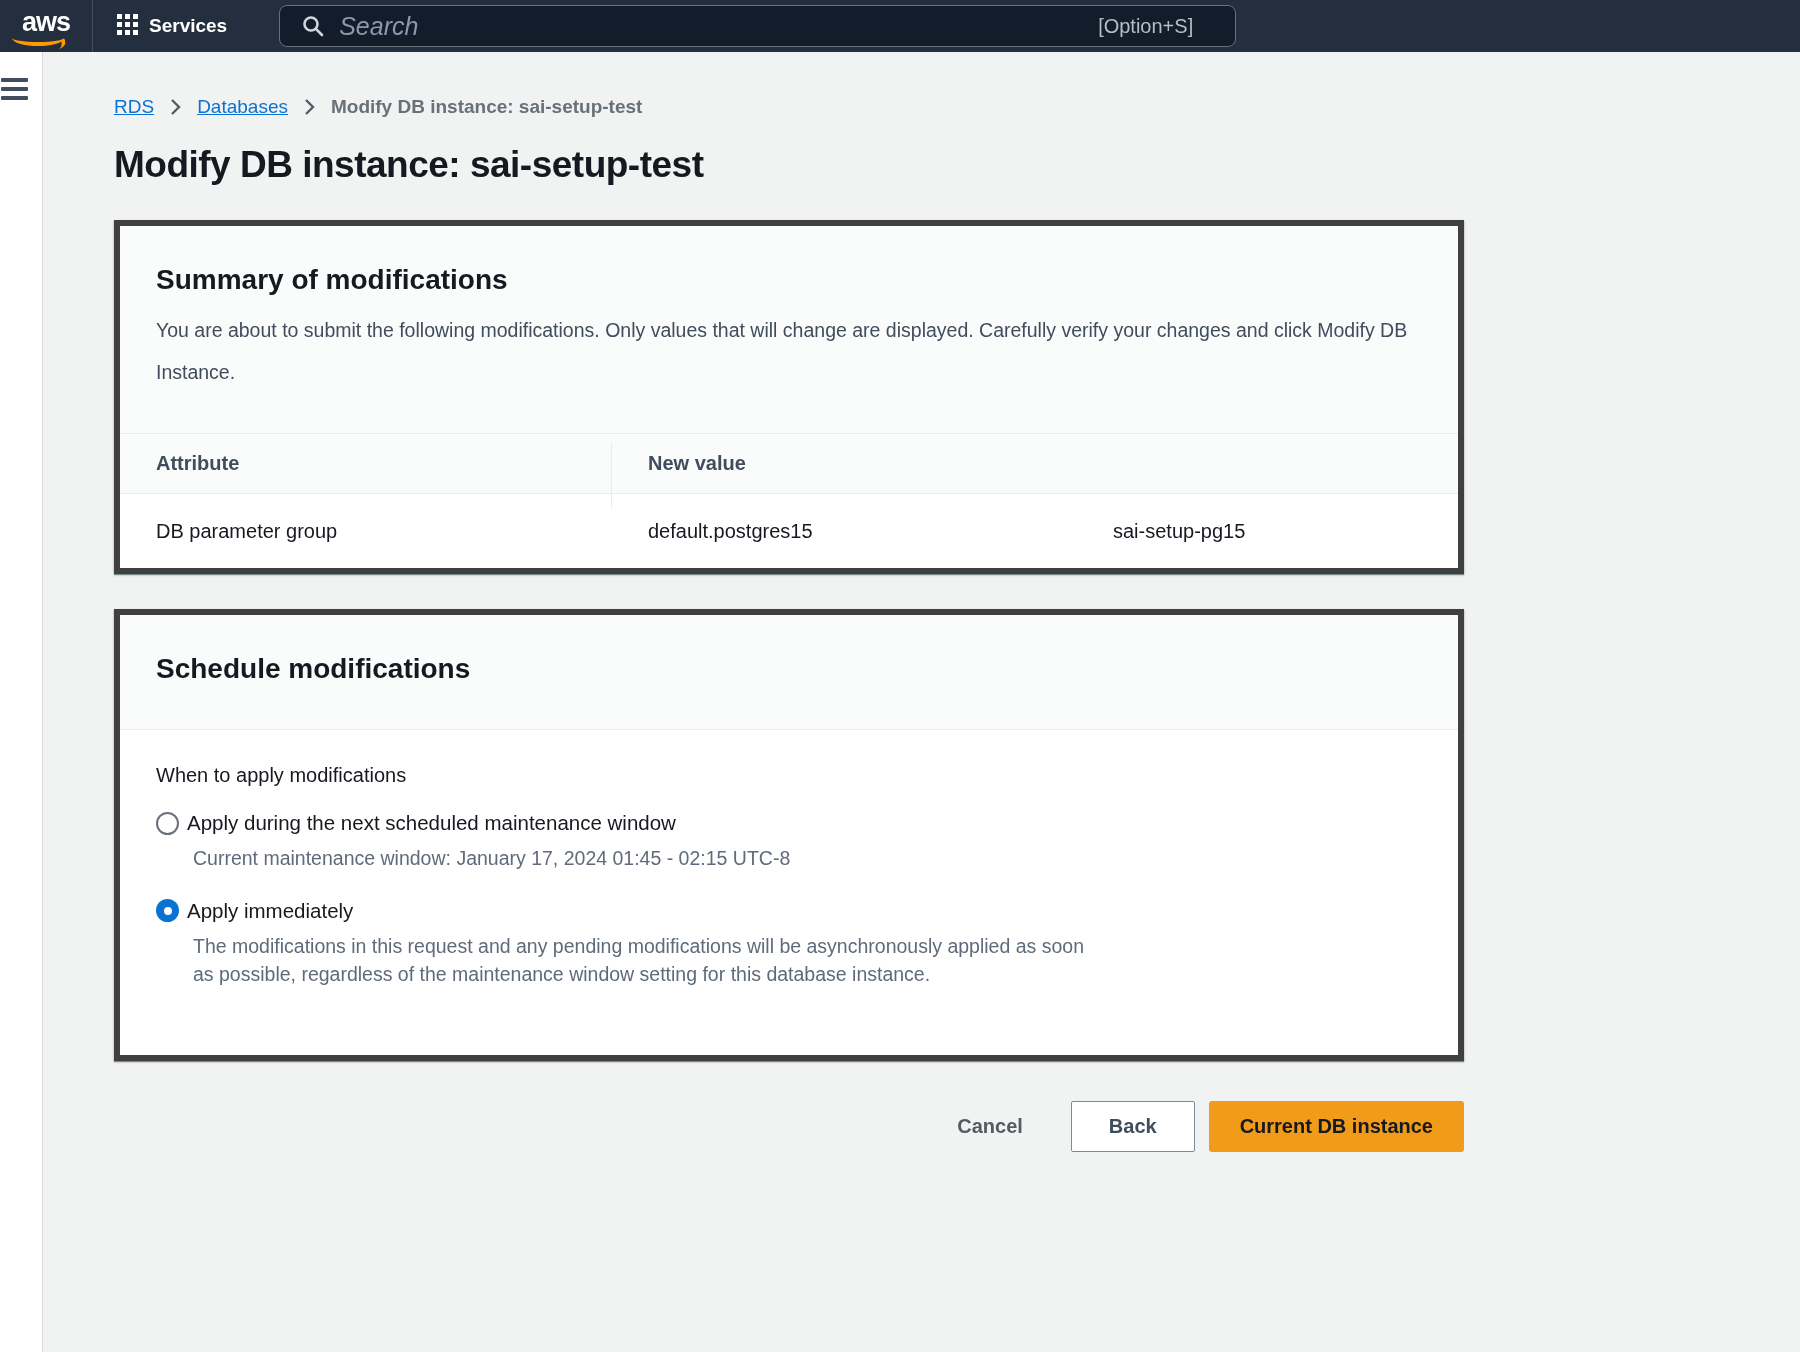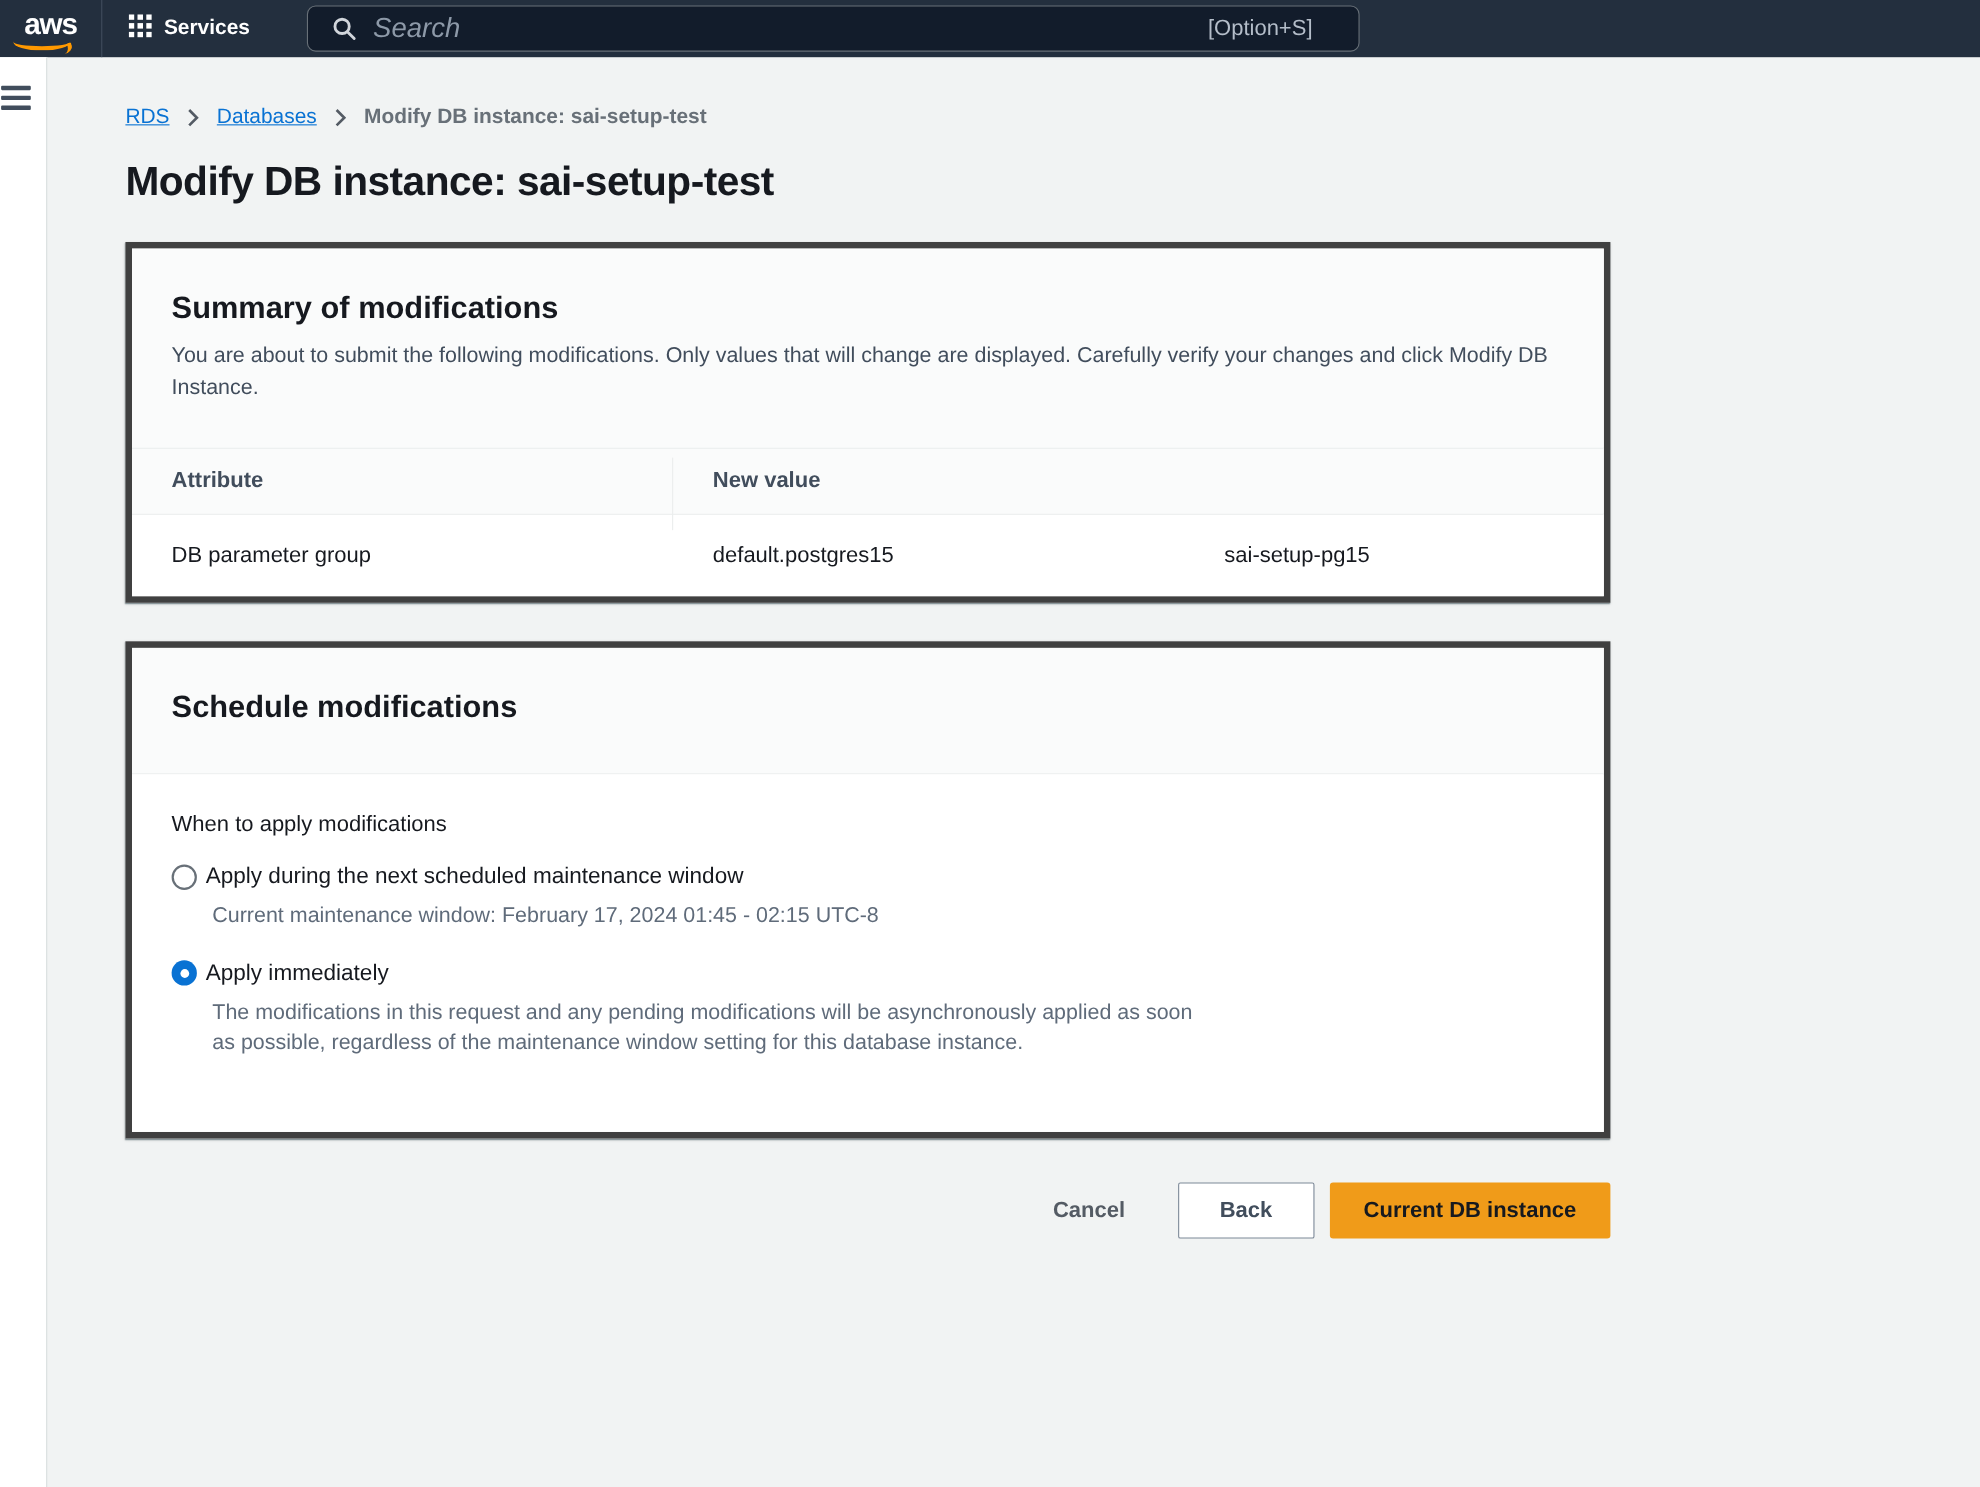--- a/index.html
+++ b/index.html
@@ -80,21 +80,21 @@
   
   .card{
     background:#fff;
     border:6px solid #404040;
     box-shadow:0 1px 1px 0 rgba(0,28,36,.45), 0 1px 3px 0 rgba(0,28,36,.15);
     width:1350px;
   }
   .card-header{background:#fafbfb;padding:38px 36px 40px 36px;}
   .card-header h2{font-size:28px;font-weight:700;color:#16191f;}
   .card-desc{
-    margin-top:13px;font-size:19.5px;line-height:29px;color:#414d5c;max-width:1262px;
+    margin-top:13px;font-size:19.5px;line-height:42px;color:#414d5c;max-width:1262px;
   }
   .card-1{margin-top:34px;}
   .card-2{margin-top:35px;}
   .card-2 .card-header{padding:38px 36px 44px 36px;border-bottom:1px solid #eaeded;}
 
   
   .tbl-head{
     display:flex;height:60px;align-items:center;background:#fafbfb;
     border-top:1px solid #eaeded;font-weight:700;font-size:20px;color:#414d5c;
   }
@@ -236,21 +236,21 @@
       <div class="card-header">
         <h2>Schedule modifications</h2>
       </div>
       <div class="card-body">
         <p class="field-label">When to apply modifications</p>
 
         <div class="radio-option">
           <span class="radio-circle"></span>
           <span class="radio-label">Apply during the next scheduled maintenance window</span>
         </div>
-        <p class="radio-desc">Current maintenance window: February 17, 2024 01:45 - 02:15 UTC-8</p>
+        <p class="radio-desc">Current maintenance window: January 17, 2024 01:45 - 02:15 UTC-8</p>
 
         <div class="opt-gap"></div>
 
         <div class="radio-option checked">
           <span class="radio-circle"></span>
           <span class="radio-label">Apply immediately</span>
         </div>
         <p class="radio-desc para">The modifications in this request and any pending modifications will be asynchronously applied as soon as possible, regardless of the maintenance window setting for this database instance.</p>
       </div>
     </div>

